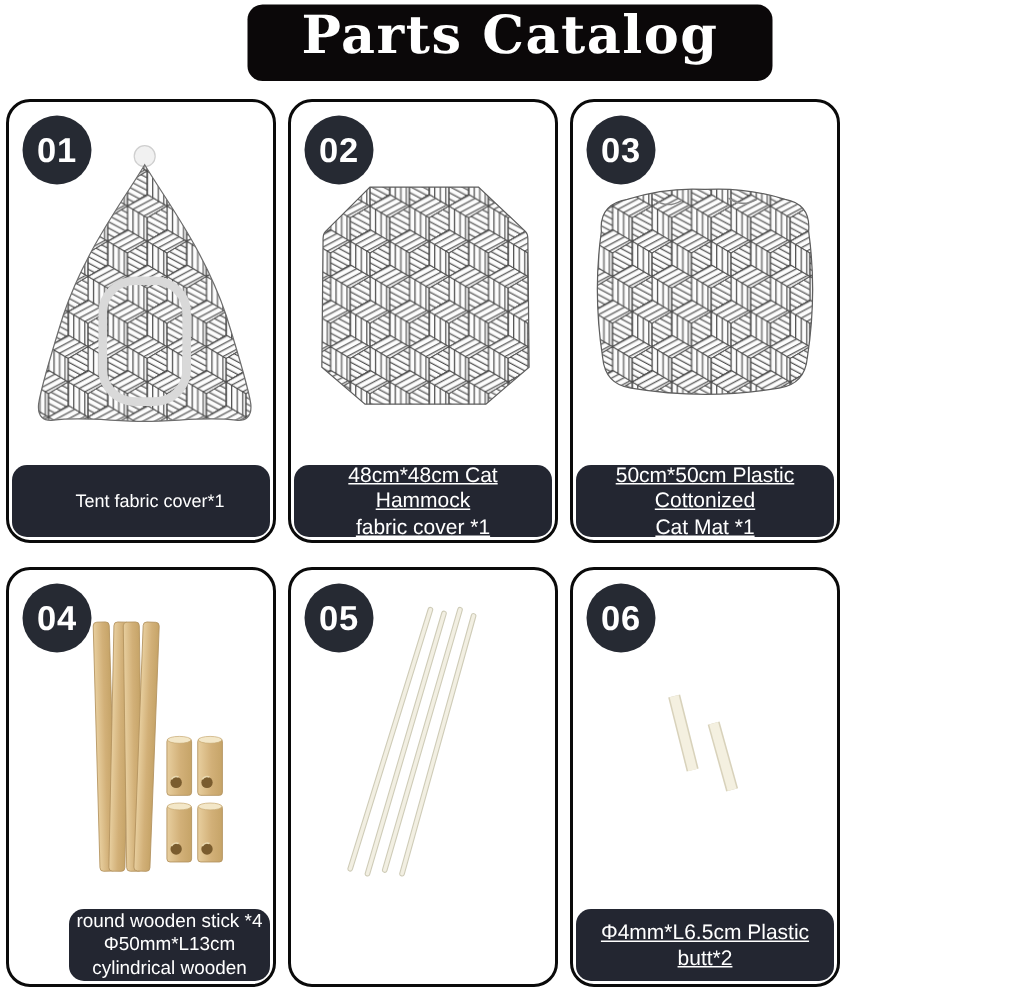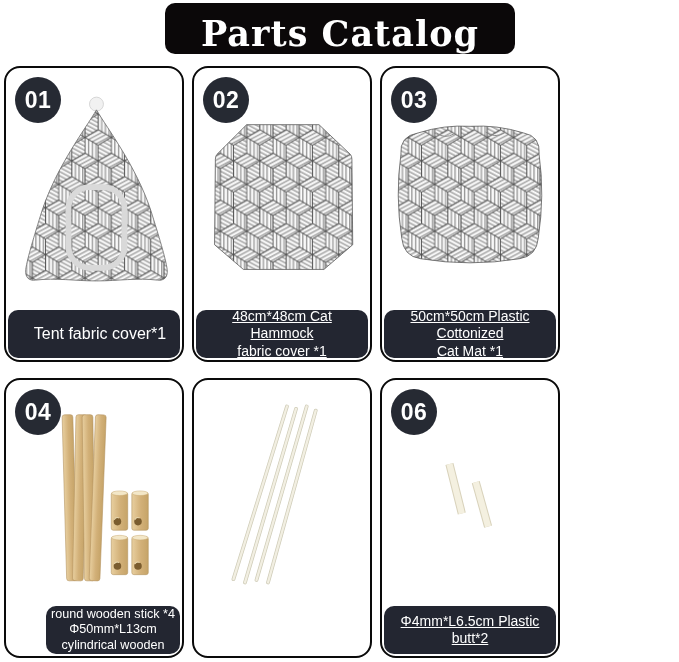--- a/index.html
+++ b/index.html
@@ -1,21 +1,21 @@
 <!DOCTYPE html>
 <html style="--title-bg: #0b0809; --card-border: #0a0a0a; --badge-bg: #262a33; --label-bg: #232631; --label-text: #ffffff; --wood-light: #e8cf9f; --wood-dark: #d2b078; --cream: #f2efe2;"><head>
 <meta charset="utf-8">
 <style>
   html,body{margin:0;padding:0;background:#ffffff;}
   body{width:679px;height:662px;position:relative;font-family:"Liberation Sans",sans-serif;overflow:hidden;}
 
   .title-banner{
     position:absolute;left:165px;top:3px;width:350px;height:51px;
     background:var(--title-bg,#0b0809);border-radius:10px;
-    display:flex;align-items:flex-end;justify-content:center;
+    display:flex;align-items:flex-start;justify-content:center;
   }
   .title-banner span{
     color:#fff;font-family:"DejaVu Serif",serif;font-weight:900;
     font-size:35px;letter-spacing:1px;
   }
 
   .grid{
     position:absolute;left:4px;top:66px;width:556px;
     display:grid;grid-template-columns:repeat(3,1fr);
     grid-template-rows:296px 280px;column-gap:8px;row-gap:16px;
@@ -31,21 +31,21 @@
     font-size:23px;font-weight:bold;letter-spacing:.5px;
   }
   .art{position:absolute;left:0;right:0;top:0;bottom:52px;display:flex;align-items:center;justify-content:center;}
   .art svg{width:100%;height:100%;display:block;}
   .bar{
     position:absolute;left:2px;right:2px;bottom:2px;height:48px;
     background:var(--label-bg,#232631);border-radius:10px;
     display:flex;flex-direction:column;align-items:center;justify-content:center;
     color:var(--label-text,#ffffff);text-align:center;line-height:1.22;padding:2px 4px;box-sizing:border-box;
   }
-  .bar.f16{font-size:16px;padding-left:16px;}
+  .bar.f16{font-size:12px;padding-left:16px;}
   .bar.f14{font-size:14px;text-decoration:underline;}
   .bar.f13{font-size:13.5px;}
   .bar.f12{font-size:12.6px;margin-left:38px;}
 </style>
 </head>
 <body>
 
 <div class="title-banner">
   <span>Parts Catalog</span>
 </div>
@@ -201,20 +201,21 @@
         </g>
       </svg>
     </div>
     <div class="bar f12">
       <span>Φ20mm*L43.5cm round wooden stick *4</span>
       <span>Φ50mm*L13cm cylindrical wooden legs*4</span>
     </div>
   </div>
 
   <div class="card">
+    <div class="badge">05</div>
     <div class="art">
       <svg viewBox="0 0 214 228" preserveAspectRatio="xMidYMid meet">
         <g stroke-linecap="round">
           <line x1="113" y1="10" x2="48" y2="220" stroke="#cfccb8" stroke-width="4.6"></line>
           <line x1="113" y1="10" x2="48" y2="220" stroke="var(--cream,#f2efe2)" stroke-width="2.8"></line>
           <line x1="124" y1="13" x2="62" y2="224" stroke="#cfccb8" stroke-width="4.6"></line>
           <line x1="124" y1="13" x2="62" y2="224" stroke="var(--cream,#f2efe2)" stroke-width="2.8"></line>
           <line x1="137" y1="10" x2="76" y2="221" stroke="#cfccb8" stroke-width="4.6"></line>
           <line x1="137" y1="10" x2="76" y2="221" stroke="var(--cream,#f2efe2)" stroke-width="2.8"></line>
           <line x1="148" y1="15" x2="90" y2="224" stroke="#cfccb8" stroke-width="4.6"></line>

